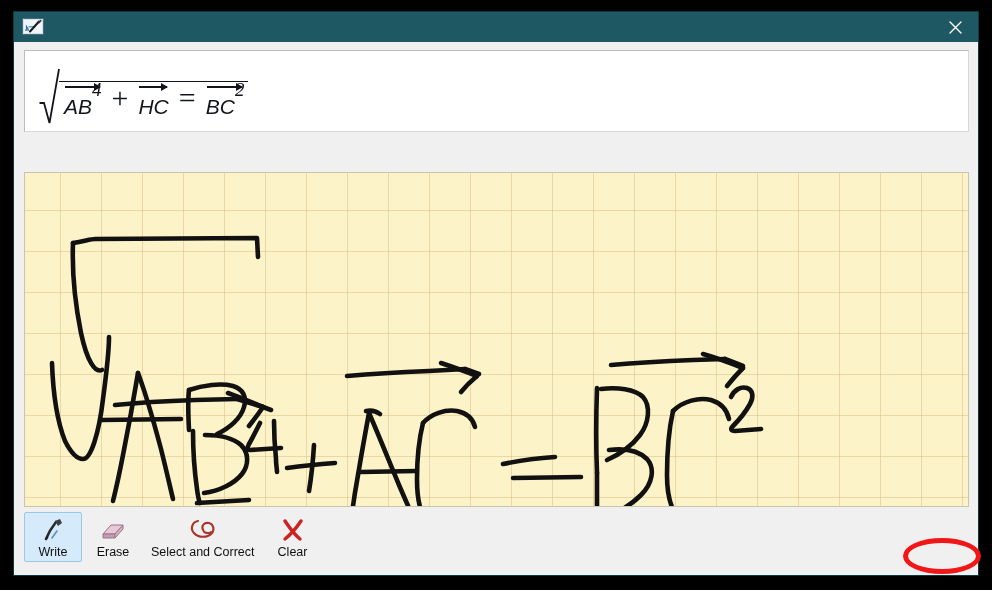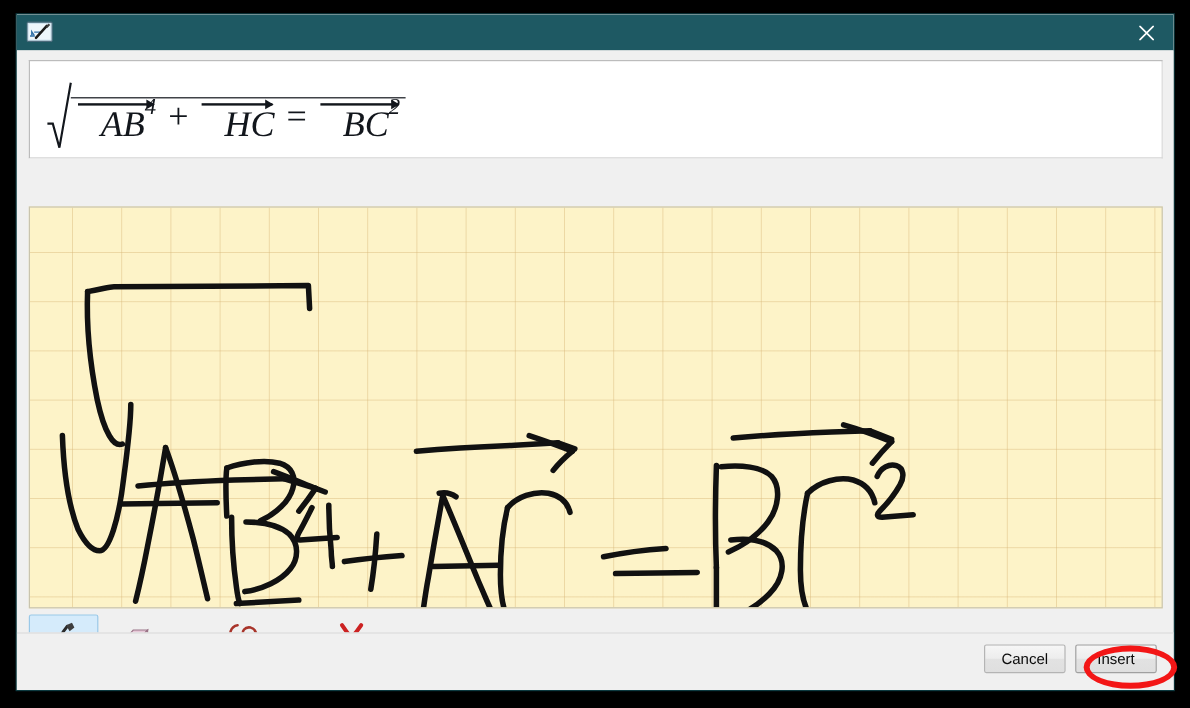--- a/index.html
+++ b/index.html
@@ -146,24 +146,23 @@
     right: -1px;
     top: -3.1px;
     width: 0;
     height: 0;
     border-left: 7px solid #12161c;
     border-top: 4px solid transparent;
     border-bottom: 4px solid transparent;
   }
   .vtxt {
     font-style: italic;
-    font-family: Liberation Serif, serif;
-    font-size: 30px;
+    font-family: Liberation Sans, sans-serif;
+    font-size: 21px;
     line-height: 1;
-    margin-left: 20px;
   }
   .vsup {
     font-style: italic;
     font-size: 19px;
     vertical-align: super;
     line-height: 0;
     position: relative;
     top: -7px;
   }
   .op {
@@ -460,25 +459,19 @@
             <svg width="26" height="24" viewBox="0 0 26 24">
               <path d="M5 3 C9 9 15 17 20 21" stroke="#cc2222" stroke-width="3.4" fill="none" stroke-linecap="round"></path>
               <path d="M21 3 C17 9 10 17 5 21" stroke="#cc2222" stroke-width="3.4" fill="none" stroke-linecap="round"></path>
             </svg>
           </span>
           <span class="tool-label">Clear</span>
         </div>
 
       </div>
 
-      <div class="footer">
-        <div class="footer-btns">
-          <button class="btn">Cancel</button>
-          <button class="btn default">Insert</button>
-        </div>
-      </div>
 
     </div>
   </div>
 
   <div class="annot-ring"></div>
 
 </div>
 
 </body></html>

